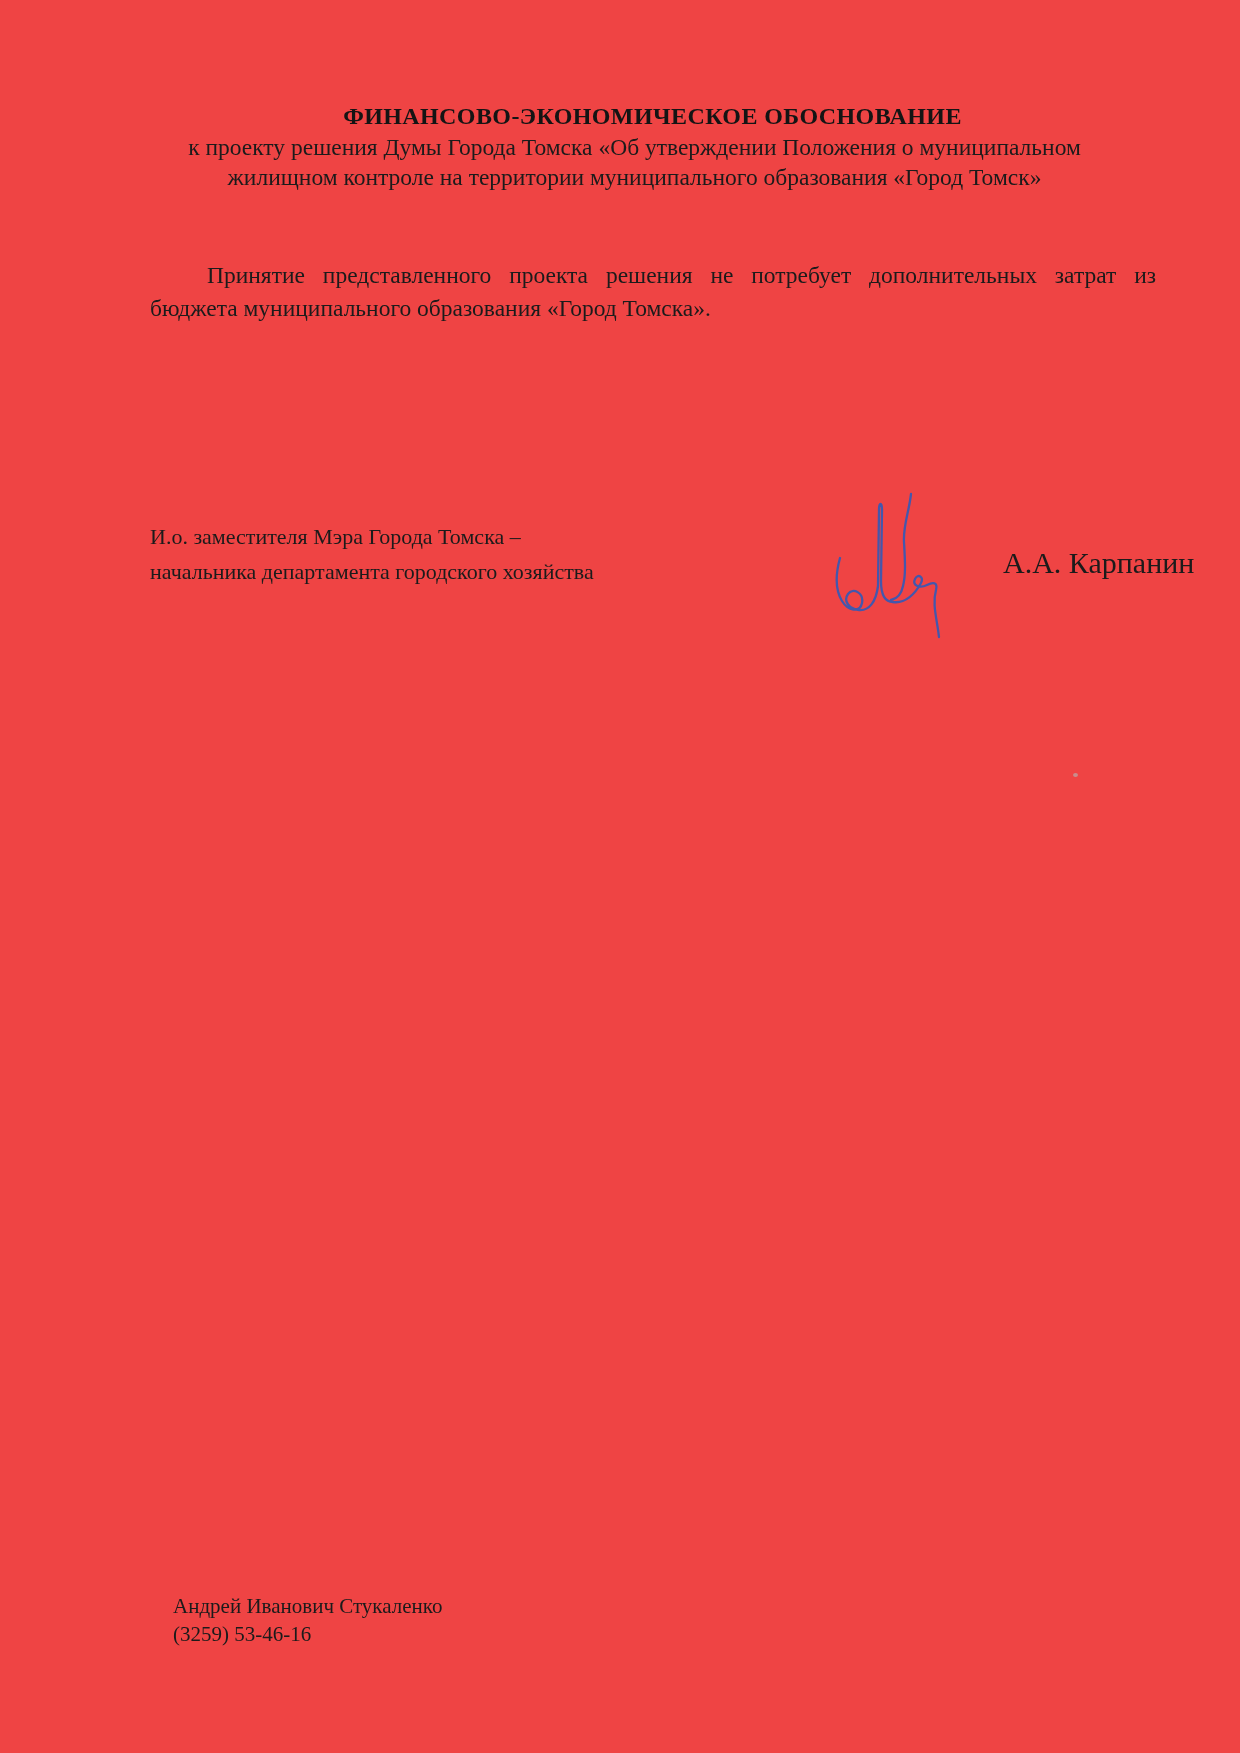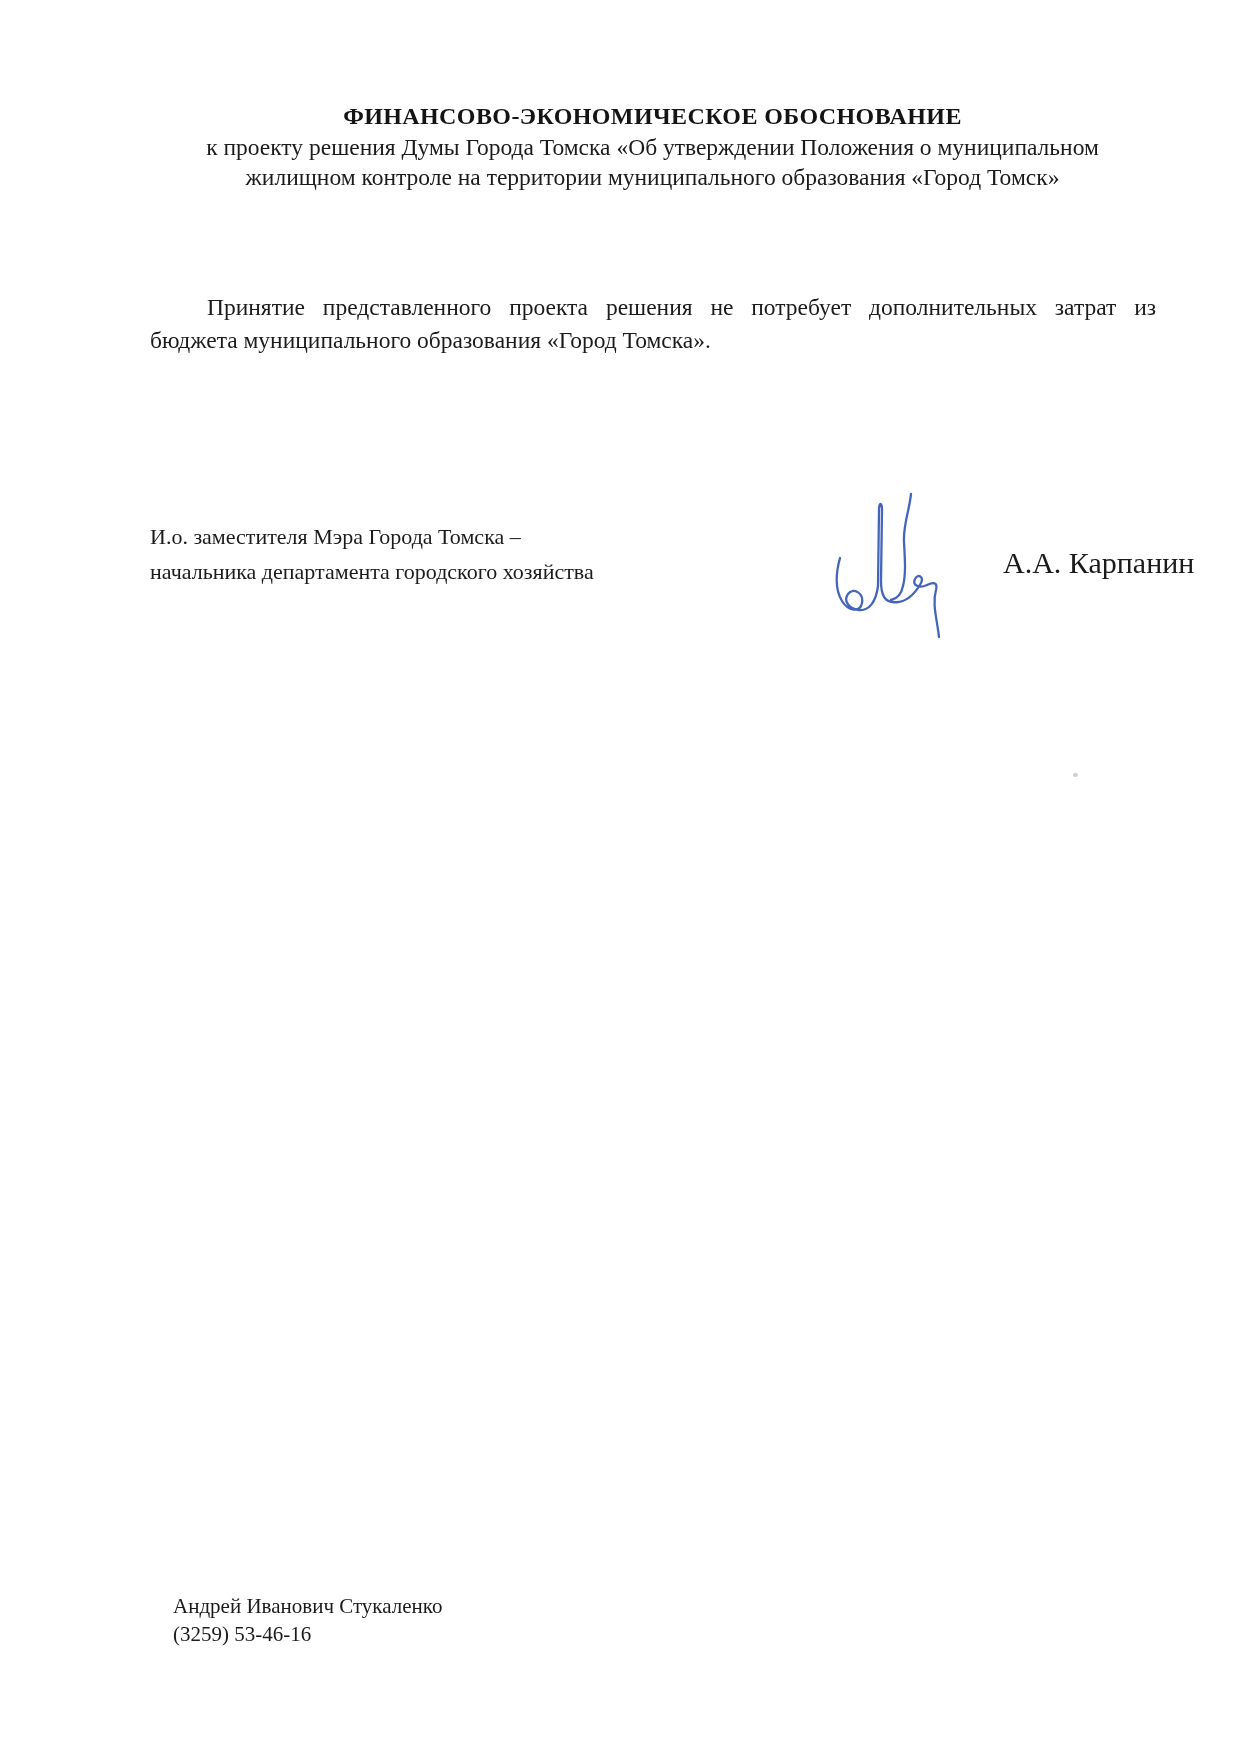--- a/index.html
+++ b/index.html
@@ -1,57 +1,56 @@
 <!DOCTYPE html>
 <html><head>
 <meta charset="utf-8">
 <style>
   * { margin: 0; padding: 0; box-sizing: border-box; }
   html, body { background: #e8e8e8; }
   .page {
     position: relative;
     width: 1240px;
     height: 1753px;
-    background: #ffffff;
+    background: #ef4444;
     overflow: hidden;
     font-family: "Liberation Serif", "DejaVu Serif", serif;
     color: #1c1c1c;
   }
   .doc-title {
     position: absolute;
     left: 150px; top: 103px; width: 1005px;
     text-align: center;
     font-weight: 700;
     font-size: 24px;
     letter-spacing: 0.4px;
     color: #141414;
   }
   .doc-subtitle-line1, .doc-subtitle-line2 {
     position: absolute;
-    left: 130px; width: 1045px;
+    left: 112px; width: 1045px;
     text-align: center;
     font-size: 23.5px;
     color: #1b1b1b;
   }
   .doc-subtitle-line1 { top: 134px; }
   .doc-subtitle-line2 { top: 164px; }
   .body-paragraph {
     position: absolute;
     left: 150px; top: 259px; width: 1006px;
     font-size: 23.5px;
     line-height: 33px;
     color: #1b1b1b;
   }
   .body-line1 {
     text-indent: 57px;
     text-align: justify;
     text-align-last: justify;
     white-space: normal;
     word-spacing: 2px;
-    margin-top: 32px;
   }
   .body-line2 {
     text-align: left;
   }
   .sig-position {
     position: absolute;
     left: 150px; top: 519px; width: 560px;
     font-size: 22px;
     line-height: 35px;
     color: #1b1b1b;

